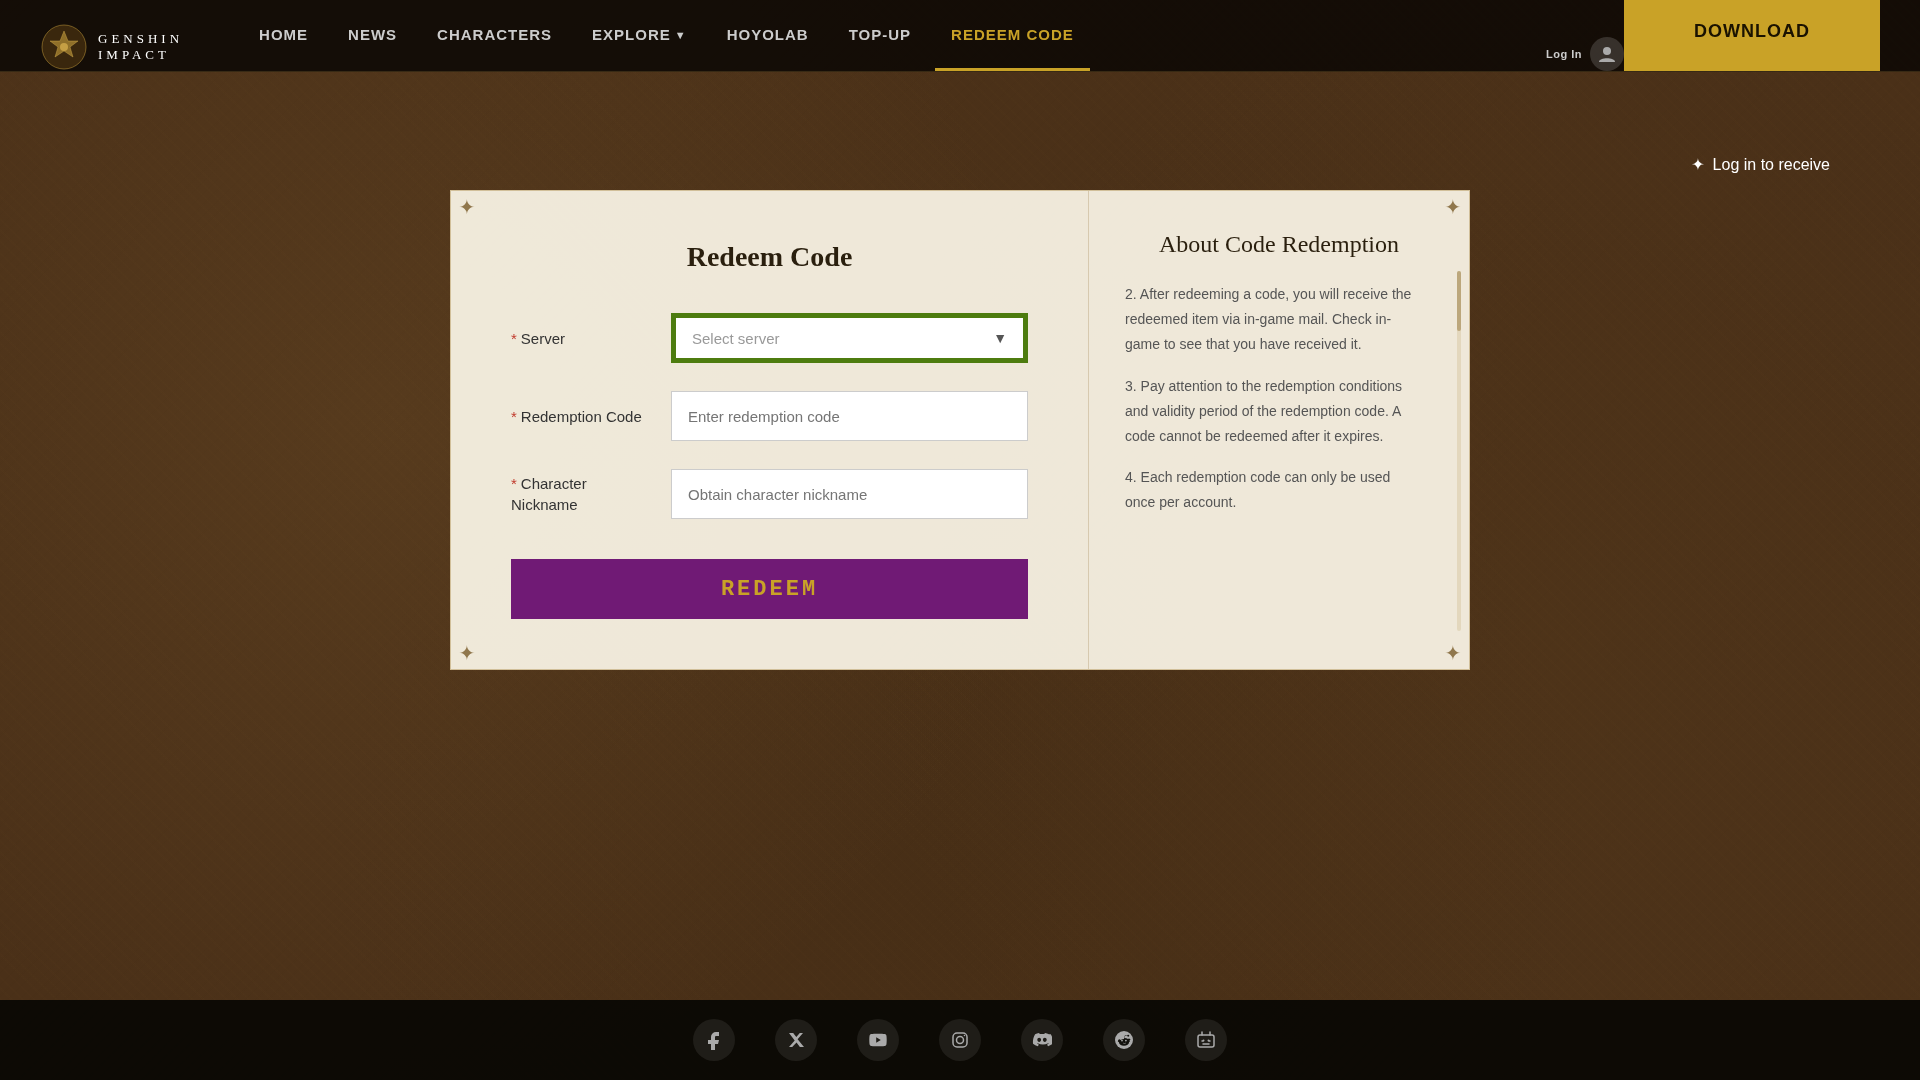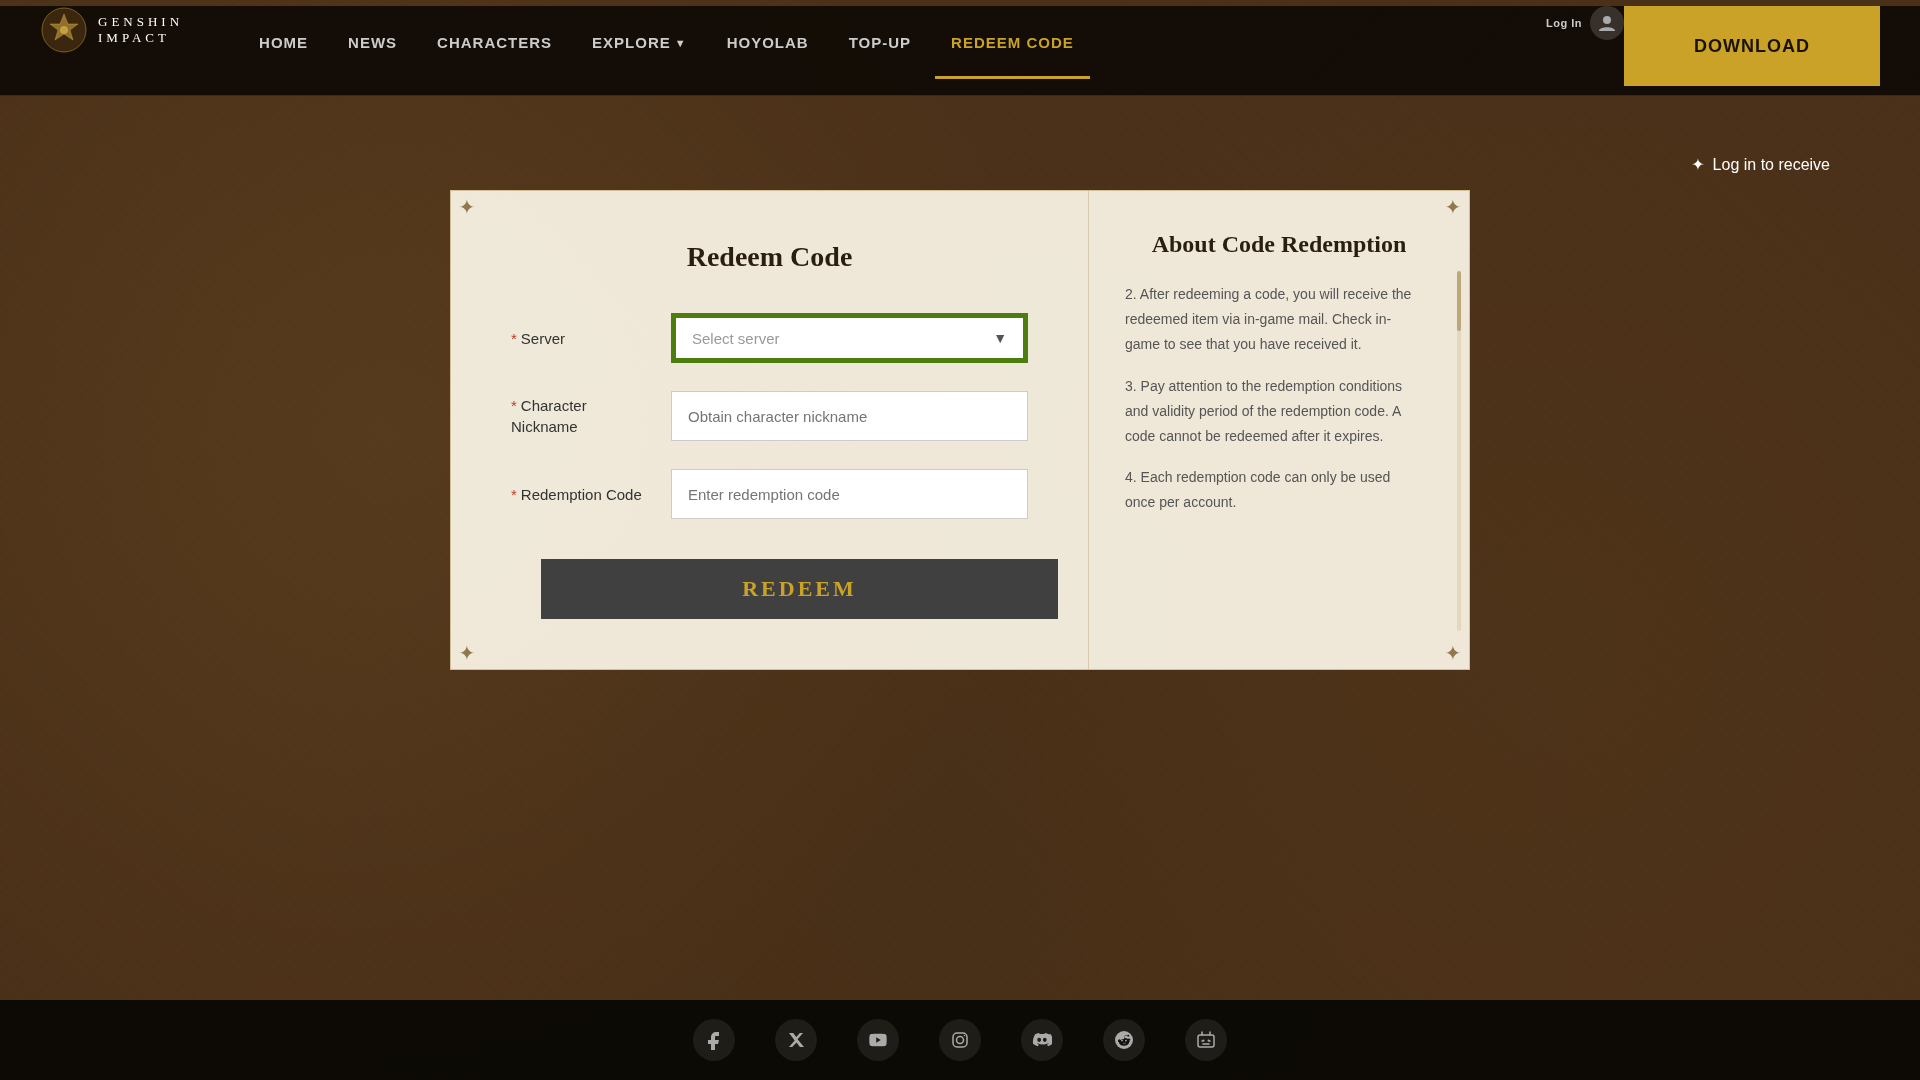--- a/index.html
+++ b/index.html
@@ -39,27 +39,27 @@
       background: 
         radial-gradient(circle at 20% 40%, rgba(160,120,60,0.15) 0%, transparent 40%),
         radial-gradient(circle at 80% 60%, rgba(100,70,30,0.15) 0%, transparent 40%),
         radial-gradient(circle at 50% 20%, rgba(80,55,25,0.1) 0%, transparent 50%),
         radial-gradient(circle at 50% 80%, rgba(60,40,15,0.2) 0%, transparent 50%);
     }
 
     
     .navbar {
       position: absolute;
-      top: 6px;
+      top: 0;
       left: 0;
       right: 0;
-      height: 90px;
+      height: 72px;
       background: rgba(15, 10, 5, 0.92);
       display: flex;
-      align-items: flex-start;
+      align-items: flex-end;
       padding: 0 40px;
       z-index: 100;
       border-bottom: 1px solid rgba(200,160,80,0.2);
     }
 
     .logo-area {
       display: flex;
       align-items: center;
       gap: 10px;
       margin-right: 60px;
@@ -279,31 +279,30 @@
 
     .select-arrow {
       color: #555;
       font-size: 14px;
     }
 
     .redeem-btn {
       display: block;
       width: 100%;
       height: 60px;
-      background: #404040;
+      background: #701a75;
       color: #c9a227;
       font-size: 22px;
-      font-family: Liberation Serif, serif;
+      font-family: Liberation Mono, monospace;
       font-weight: bold;
       letter-spacing: 3px;
       border: none;
       cursor: pointer;
       margin-top: 40px;
       text-transform: uppercase;
-      margin-left: 30px;
     }
 
     
     .right-section {
       width: 380px;
       padding: 40px 36px;
       position: relative;
       overflow: hidden;
       max-height: 460px;
     }
@@ -316,21 +315,21 @@
 
     .right-section-inner::-webkit-scrollbar {
       width: 6px;
     }
     .right-section-inner::-webkit-scrollbar-thumb {
       background: rgba(150,120,60,0.4);
     }
 
     .section-title-right {
       font-size: 24px;
-      font-weight: bold;
+      font-weight: normal;
       color: #2a1f0e;
       text-align: center;
       margin-bottom: 24px;
       font-family: 'Georgia', serif;
     }
 
     .about-text {
       font-size: 14px;
       color: #555;
       font-family: Arial, sans-serif;
@@ -468,30 +467,30 @@
         <span class="required-star">*</span><span>Server</span>
       </label>
       <div class="form-select">
         <span style="color:#999;font-size:15px;font-family:Arial,sans-serif;">Select server</span>
         <span class="select-arrow">▼</span>
       </div>
     </div>
 
     <div class="form-group">
       <label class="form-label">
+        <span class="required-star">*</span><span>Redemption Code</span>
+      </label>
+      <input class="form-input" type="text" placeholder="Enter redemption code" style="">
+    </div>
+
+    <div class="form-group">
+      <label class="form-label">
         <span class="required-star">*</span><span>Character Nickname</span>
       </label>
       <input class="form-input" type="text" placeholder="Obtain character nickname" style="">
-    </div>
-
-    <div class="form-group">
-      <label class="form-label">
-        <span class="required-star">*</span><span>Redemption Code</span>
-      </label>
-      <input class="form-input" type="text" placeholder="Enter redemption code" style="">
     </div>
 
     <button class="redeem-btn">Redeem</button>
   </div>
 
   <div class="right-section">
     <h2 class="section-title-right">About Code Redemption</h2>
     <div class="right-section-inner">
       <div class="about-text">
         <p>2. After redeeming a code, you will receive the redeemed item via in-game mail. Check in-game to see that you have received it.</p>

